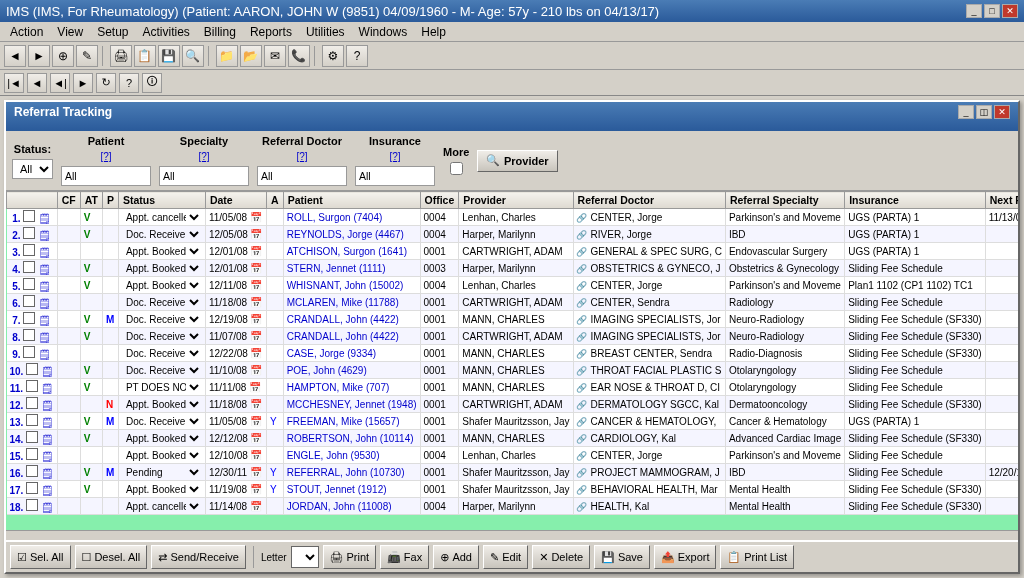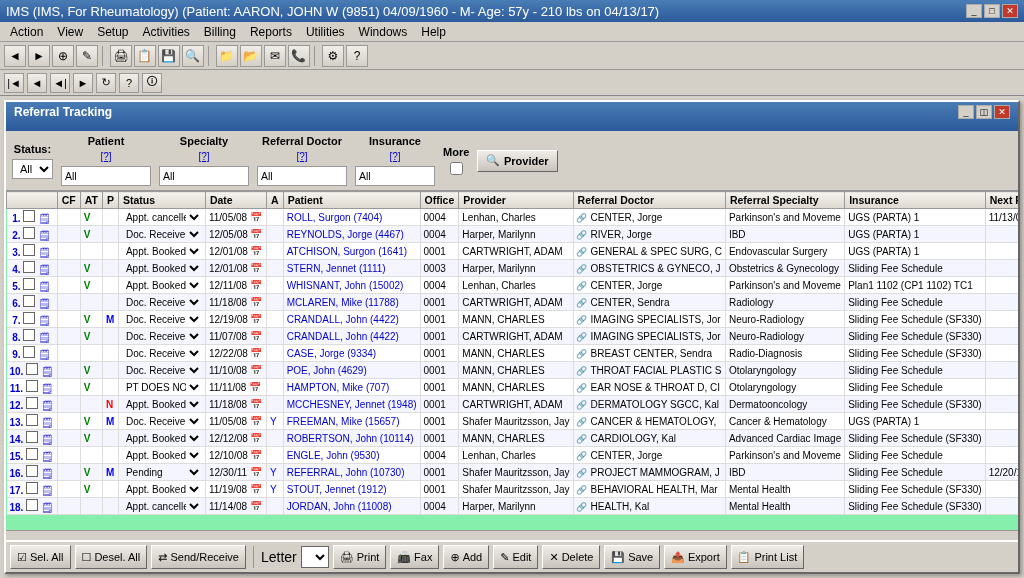--- a/index.html
+++ b/index.html
@@ -958,21 +958,21 @@
       </button>
       <button class="bottom-btn">
         <span>☐</span>
         <span>Desel. All</span>
       </button>
       <button class="bottom-btn">
         <span>⇄</span>
         <span>Send/Receive</span>
       </button>
       <div class="bottom-separator"></div>
-      <span style="font-size:14px;">Letter</span>
+      <span style="font-size:10px;">Letter</span>
       <select class="letter-combo">
         <option></option>
       </select>
       <button class="bottom-btn">
         <span>🖨</span>
         <span>Print</span>
       </button>
       <button class="bottom-btn">
         <span>📠</span>
         <span>Fax</span>

